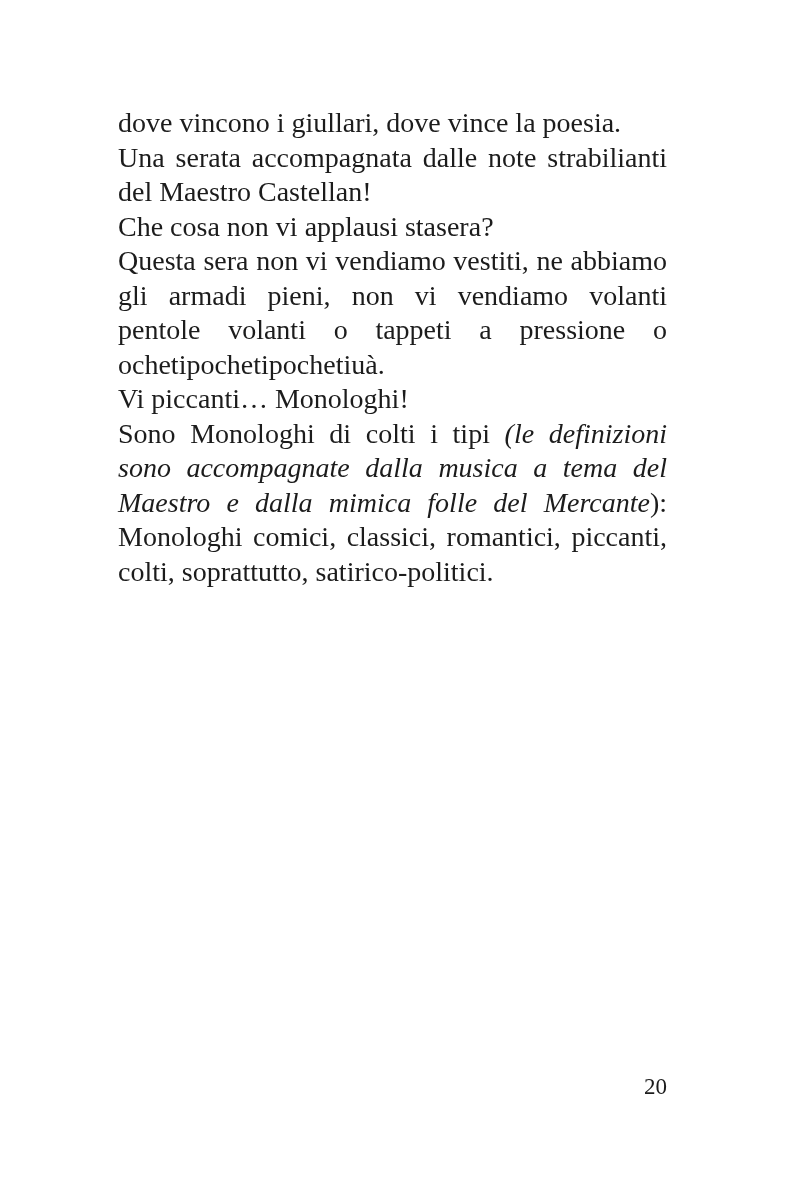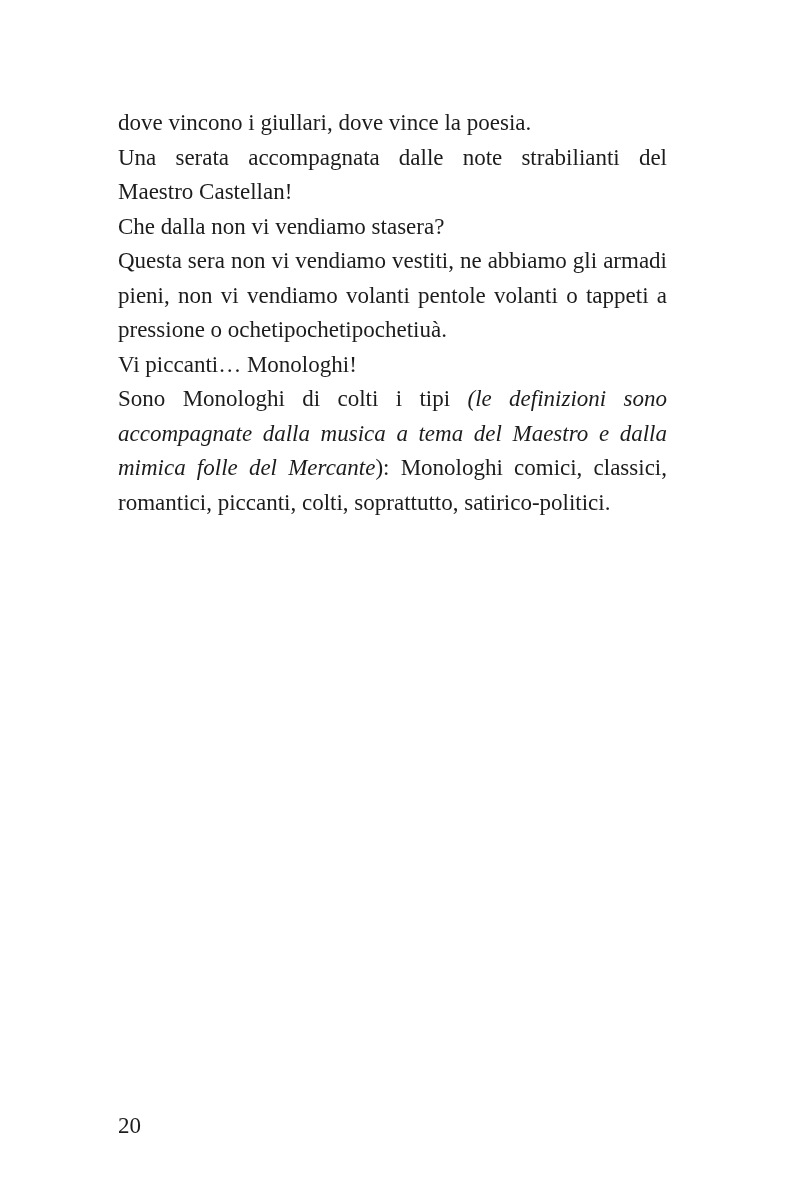--- a/index.html
+++ b/index.html
@@ -13,50 +13,50 @@
     background: #ffffff;
     font-family: "Liberation Serif", "DejaVu Serif", serif;
     color: #1c1c1c;
     overflow: hidden;
   }
   .text-block {
     position: absolute;
     left: 118px;
     top: 106px;
     width: 549px;
-    font-size: 23px;
+    font-size: 28px;
     line-height: 34.5px;
   }
   .text-block p {
     text-align: justify;
     text-align-last: left;
     margin: 0;
   }
   .text-block em {
     font-style: italic;
   }
   .page-number {
     position: absolute;
     left: 118px;
-    top: 1111px;
+    top: 1072px;
     width: 549px;
-    text-align: left;
+    text-align: right;
     font-size: 23px;
     line-height: 30px;
   }
 </style>
 </head>
 <body>
 
 <div class="book-page">
 
   <div class="text-block">
     <p>dove vincono i giullari, dove vince la poesia.</p>
     <p>Una serata accompagnata dalle note strabilianti del Maestro Castellan!</p>
-    <p>Che dalla non vi vendiamo stasera?</p>
+    <p>Che cosa non vi applausi stasera?</p>
     <p>Questa sera non vi vendiamo vestiti, ne abbiamo gli armadi pieni, non vi vendiamo volanti pentole volanti o tappeti a pressione o ochetipochetipochetiuà.</p>
     <p>Vi piccanti… Monologhi!</p>
     <p><span>Sono Monologhi di colti i tipi </span><em>(le definizioni sono accompagnate dalla musica a tema del Maestro e dalla mimica folle del Mercante</em><span>): Monologhi comici, classici, romantici, piccanti, colti, soprattutto, satirico-politici.</span></p>
   </div>
 
   <div class="page-number">20</div>
 
 </div>
 
 </body></html>

